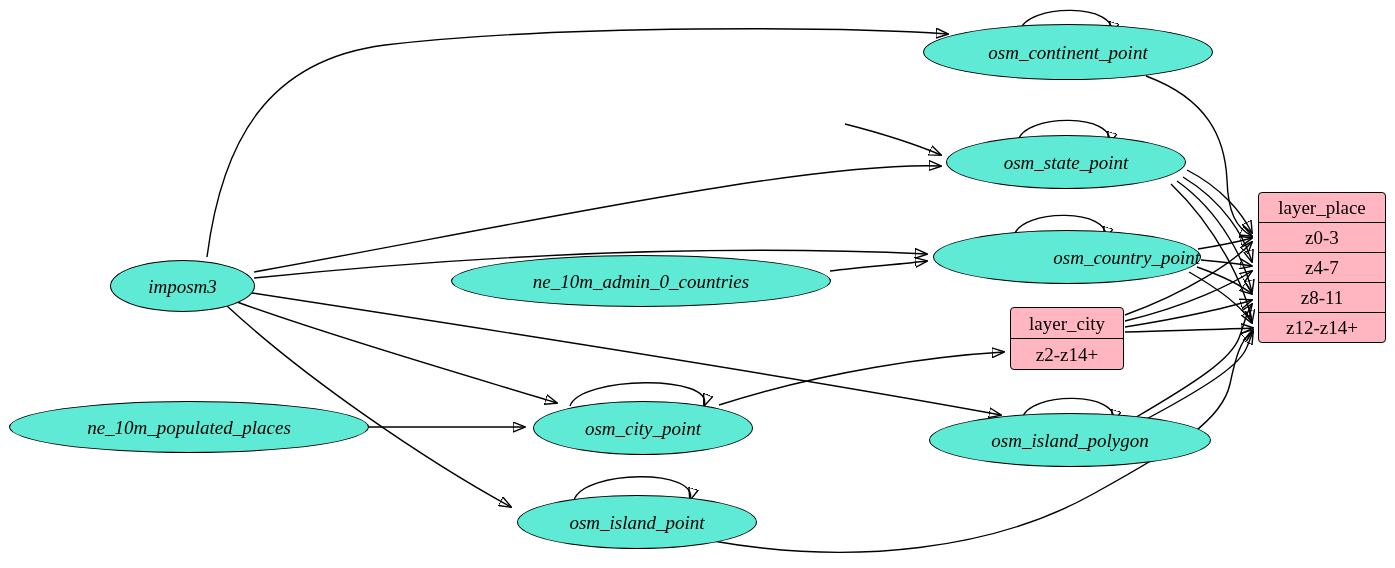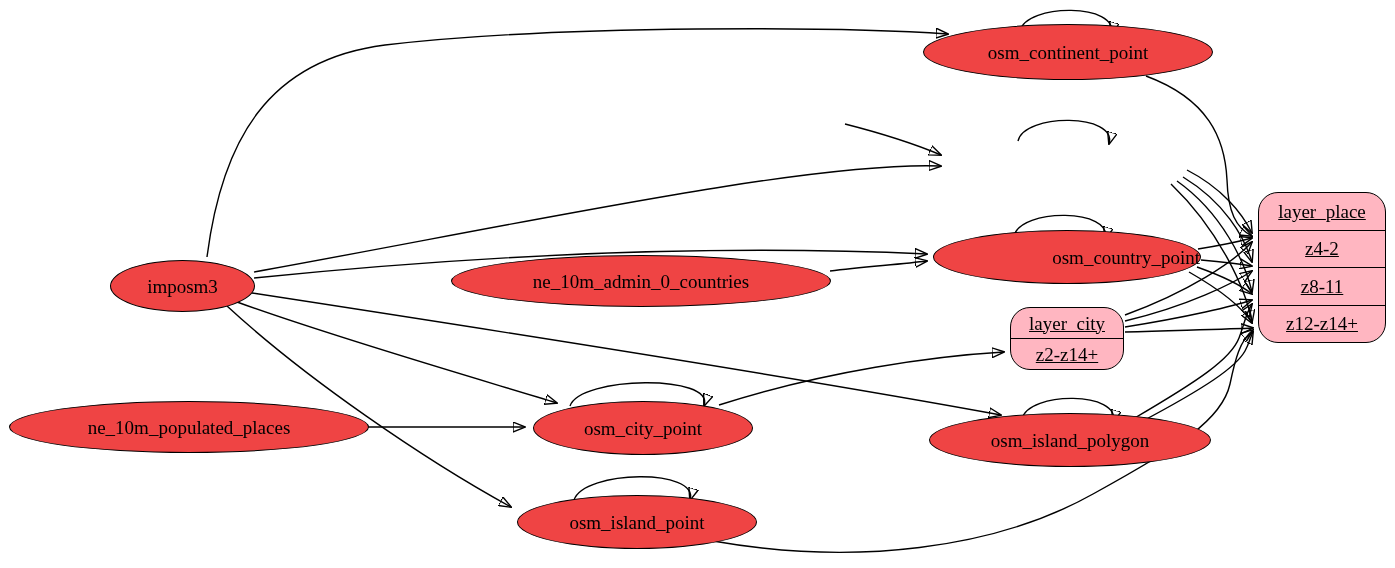--- a/index.html
+++ b/index.html
@@ -9,26 +9,26 @@
     overflow:hidden;
   }
   .edges{position:absolute;left:0;top:0;z-index:0;}
   .edges path{fill:none;stroke:#000;stroke-width:1.4px;}
   .node{
     position:absolute;z-index:1;box-sizing:border-box;
     display:flex;align-items:center;justify-content:center;
     font-size:19px;line-height:1;white-space:nowrap;
   }
   .ellipse{
-    border:1.6px solid #000;border-radius:50%;background:#ef4444;
+    border:1.6px solid #000;border-radius:50%;background:#5eead4;font-style:italic;
   }
   .record{
-    border:1.6px solid #000;border-radius:20px;background:#ffb6c1;
+    border:1.6px solid #000;border-radius:4px;background:#ffb6c1;
     overflow:hidden;display:flex;flex-direction:column;
-    align-items:stretch;justify-content:stretch;padding:0;text-decoration:underline;
+    align-items:stretch;justify-content:stretch;padding:0;
   }
   .record .row{
     flex:1;display:flex;align-items:center;justify-content:center;
   }
   .record .row + .row{border-top:1.5px solid #000;}
 </style>
 </head>
 <body>
 
 <div class="stage">
@@ -93,20 +93,23 @@
   </div>
 
   <div class="node ellipse" style="left:9px;top:401px;width:360px;height:52px;">
     <span>ne_10m_populated_places</span>
   </div>
 
   <div class="node ellipse" style="left:923px;top:24px;width:290px;height:56px;">
     <span>osm_continent_point</span>
   </div>
 
+  <div class="node ellipse" style="left:946px;top:135px;width:240px;height:54px;">
+    <span>osm_state_point</span>
+  </div>
 
   <div class="node ellipse" style="left:933px;top:230px;width:268px;height:54px;justify-content:flex-end;">
     <span>osm_country_point</span>
   </div>
 
   <div class="node ellipse" style="left:533px;top:401px;width:220px;height:54px;">
     <span>osm_city_point</span>
   </div>
 
   <div class="node ellipse" style="left:929px;top:413px;width:282px;height:54px;">
@@ -117,18 +120,19 @@
     <span>osm_island_point</span>
   </div>
 
   <div class="node record" style="left:1010px;top:307px;width:114px;height:63px;">
     <div class="row">layer_city</div>
     <div class="row">z2-z14+</div>
   </div>
 
   <div class="node record" style="left:1258px;top:192px;width:128px;height:151px;">
     <div class="row">layer_place</div>
-    <div class="row">z4-2</div>
+    <div class="row">z0-3</div>
+    <div class="row">z4-7</div>
     <div class="row">z8-11</div>
     <div class="row">z12-z14+</div>
   </div>
 
 </div>
 
 </body></html>

